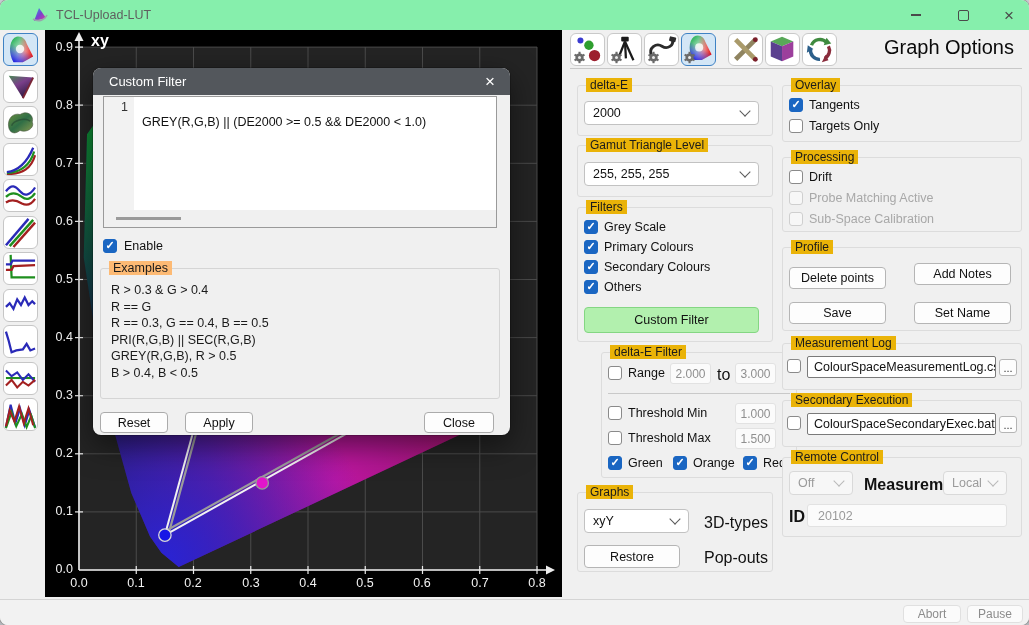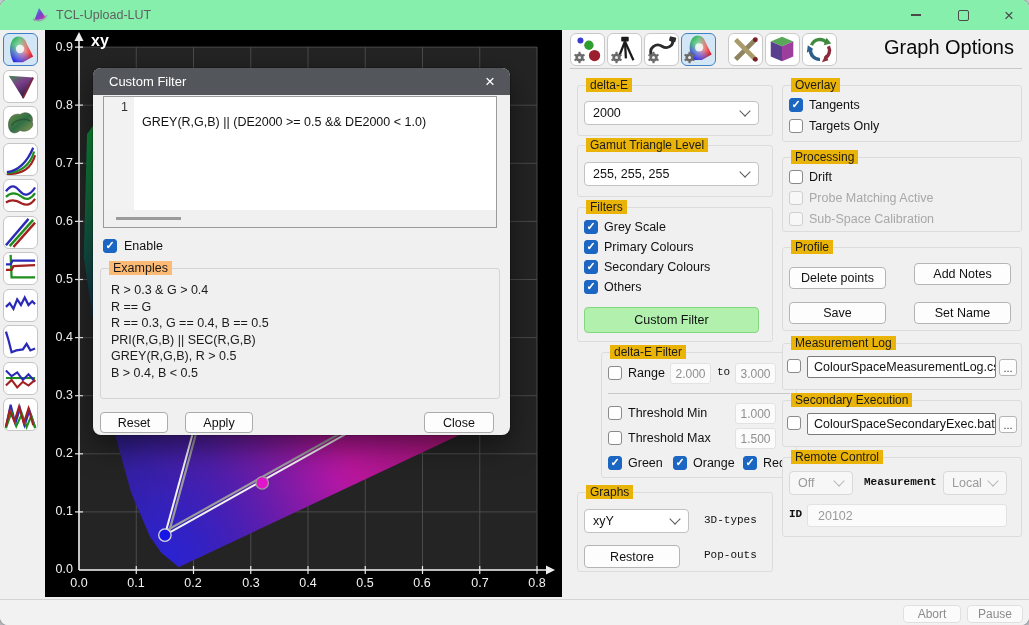--- a/index.html
+++ b/index.html
@@ -64,21 +64,21 @@
   .btn{position:absolute;background:#fdfdfd;border:1px solid #b5b5b5;border-radius:4px;box-sizing:border-box;
        display:flex;align-items:center;justify-content:center;font-size:12.5px;color:#111;}
   .btn.green{background:#b2f0ae;border-color:#84d683;}
   .nf{position:absolute;height:21px;background:#fbfbfb;border:1px solid #e2e2e2;border-radius:3px;box-sizing:border-box;
       display:flex;align-items:center;justify-content:center;font-size:12px;color:#8f8f8f;}
   .ff{position:absolute;height:22px;background:#fff;border:1px solid #7a7a7a;border-radius:2px;box-sizing:border-box;
       display:flex;align-items:center;padding:0 6px;font-size:12.5px;color:#111;white-space:nowrap;overflow:hidden;}
   .dots-btn{position:absolute;width:18px;height:17px;background:#fdfdfd;border:1px solid #b5b5b5;border-radius:3px;box-sizing:border-box;
             display:flex;align-items:center;justify-content:center;font-size:11px;color:#333;line-height:0;}
   .sep-line{position:absolute;height:1px;background:#c9c9c9;}
-  .lbl{position:absolute;font-size:11px;color:#111;white-space:nowrap;font-family:Liberation Mono, monospace;}
+  .lbl{position:absolute;font-size:16px;color:#111;white-space:nowrap;}
   .lbl.b{font-weight:700;}
   
   .statusbar{position:absolute;left:0;right:0;top:599px;height:26px;background:#f2f2f2;border-top:1px solid #d4d4d4;box-sizing:border-box;}
   .sbtn{position:absolute;top:5px;height:18px;background:#fbfbfb;border:1px solid #e0e0e0;border-radius:4px;box-sizing:border-box;
         display:flex;align-items:center;justify-content:center;font-size:12px;color:#8c8c8c;}
 </style>
 </head>
 <body>
 
 <svg width="0" height="0" style="position:absolute" aria-hidden="true">

